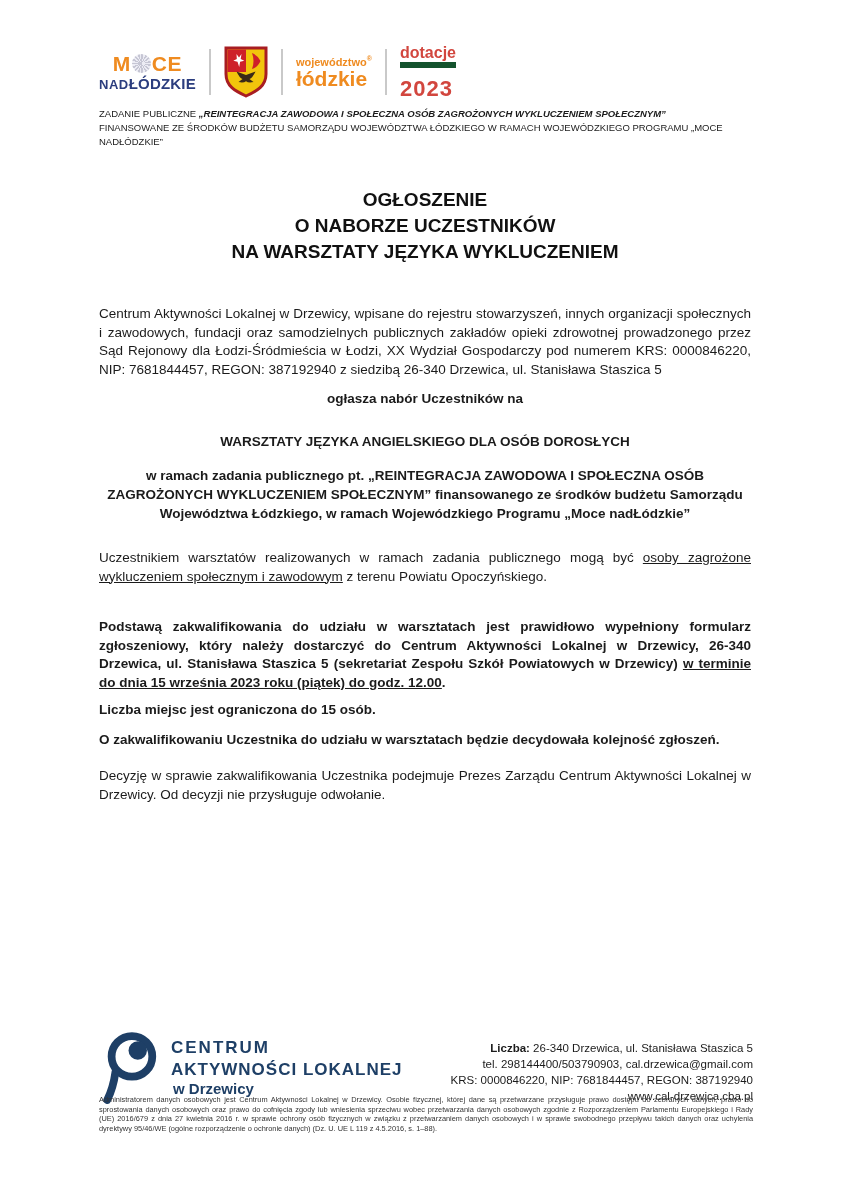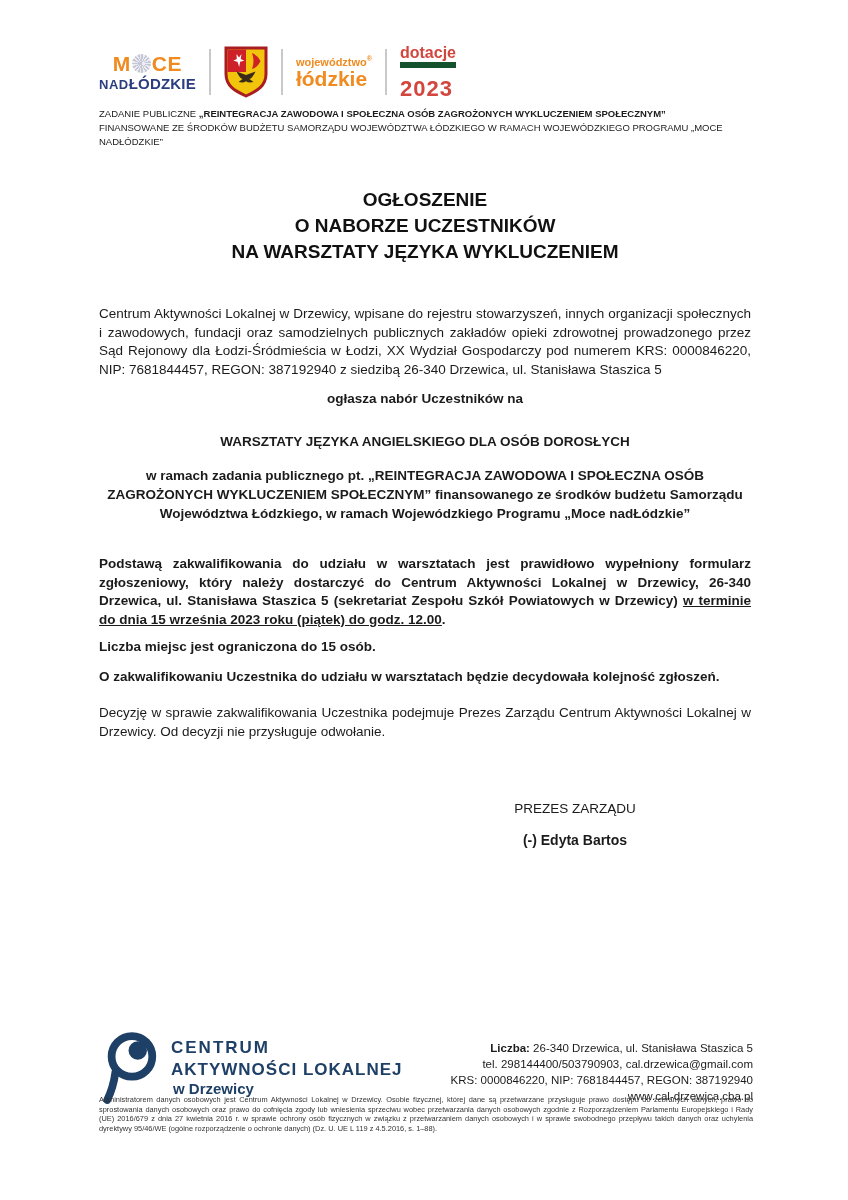--- a/index.html
+++ b/index.html
@@ -21,21 +21,21 @@
   .woj{display:flex;flex-direction:column;line-height:1;color:#ef8b20;flex:0 0 auto;}
   .woj-top{font-size:11px;font-weight:bold;}
   .woj-top sup{font-size:7px;}
   .woj-bottom{font-size:21px;font-weight:bold;margin-top:1px;}
   .dot{display:flex;flex-direction:column;line-height:1;color:#d2463e;flex:0 0 auto;}
   .dot-top{font-size:16px;font-weight:bold;border-bottom:6px solid #14532d;padding-bottom:1px;}
   .dot-bottom{font-size:22px;font-weight:bold;margin-top:10px;letter-spacing:1px;}
 
   
   .meta{margin-top:6px;font-size:9.5px;line-height:14px;color:#1b1b1b;}
-  .meta b{font-weight:bold;}
+  .meta b{font-weight:bold;font-style:italic;}
 
   
   .doc-title{margin-top:38px;text-align:center;font-weight:bold;font-size:19px;line-height:26px;color:#111;}
 
   
   .para{font-size:13.5px;line-height:18.5px;}
   .just{text-align:justify;}
   .center{text-align:center;}
   .b{font-weight:bold;}
   .u{text-decoration:underline;}
@@ -124,33 +124,30 @@
   </div>
 
   <div class="para just intro">Centrum Aktywności Lokalnej w Drzewicy, wpisane do rejestru stowarzyszeń, innych organizacji społecznych i zawodowych, fundacji oraz samodzielnych publicznych zakładów opieki zdrowotnej prowadzonego przez Sąd Rejonowy dla Łodzi-Śródmieścia w Łodzi, XX Wydział Gospodarczy pod numerem KRS: 0000846220, NIP: 7681844457, REGON: 387192940 z siedzibą 26-340 Drzewica, ul. Stanisława Staszica 5</div>
 
   <div class="para center b announce">ogłasza nabór Uczestników na</div>
 
   <div class="para center b workshop">WARSZTATY JĘZYKA ANGIELSKIEGO DLA OSÓB DOROSŁYCH</div>
 
   <div class="para center b program">w ramach zadania publicznego pt. „REINTEGRACJA ZAWODOWA I SPOŁECZNA OSÓB ZAGROŻONYCH WYKLUCZENIEM SPOŁECZNYM” finansowanego ze środków budżetu Samorządu Województwa Łódzkiego, w ramach Wojewódzkiego Programu „Moce nadŁódzkie”</div>
 
+  <div class="para just eligibility"><span>Uczestnikiem warsztatów realizowanych w ramach zadania publicznego mogą być </span><span class="u">osoby zagrożone wykluczeniem społecznym i zawodowym</span><span> z terenu Powiatu Opoczyńskiego.</span></div>
 
   <div class="para just b application"><span>Podstawą zakwalifikowania do udziału w warsztatach jest prawidłowo wypełniony formularz zgłoszeniowy, który należy dostarczyć do Centrum Aktywności Lokalnej w Drzewicy, 26-340 Drzewica, ul. Stanisława Staszica 5 (sekretariat Zespołu Szkół Powiatowych w Drzewicy) </span><span class="u">w terminie do dnia 15 września 2023 roku (piątek) do godz. 12.00</span><span>.</span></div>
 
   <div class="para b limit">Liczba miejsc jest ograniczona do 15 osób.</div>
 
   <div class="para b order">O zakwalifikowaniu Uczestnika do udziału w warsztatach będzie decydowała kolejność zgłoszeń.</div>
 
   <div class="para just decision">Decyzję w sprawie zakwalifikowania Uczestnika podejmuje Prezes Zarządu Centrum Aktywności Lokalnej w Drzewicy. Od decyzji nie przysługuje odwołanie.</div>
 
-  <div class="signature">
-    <div class="sig-role">PREZES ZARZĄDU</div>
-    <div class="sig-name">(-) Edyta Bartos</div>
-  </div>
 
   <div class="footer-row">
     <div class="cal">
       <svg width="62" height="76" viewBox="0 0 64 78">
         <circle cx="34" cy="27" r="21" stroke="#1e3f66" stroke-width="8" fill="none"></circle>
         <circle cx="40" cy="21" r="9.5" fill="#1e3f66"></circle>
         <path d="M17 43 C15.5 54 12.5 64 8.5 72" stroke="#1e3f66" stroke-width="8" fill="none" stroke-linecap="round"></path>
       </svg>
       <div class="cal-text">
         <div class="cal-l1">CENTRUM</div>

